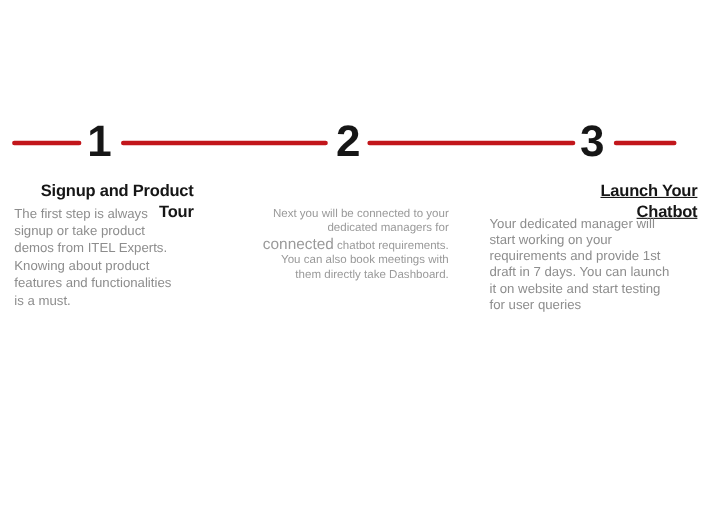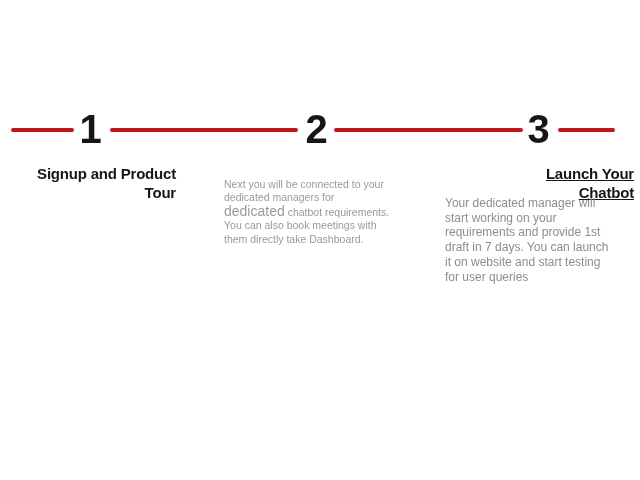--- a/index.html
+++ b/index.html
@@ -25,21 +25,21 @@
   }
   .title1{left:10px;width:166px;}
   .title2{left:225px;width:182px;}
   .title3{left:452px;width:182px;text-decoration:underline;}
   .step-body{white-space:pre-line;position:absolute;margin:0;}
   .body1{
     left:13px;width:172px;top:187px;text-align:left;
     font-size:12px;line-height:15.7px;color:var(--body-gray,#8d8d8d);
   }
   .body2{
-    left:224px;width:184px;top:178px;text-align:left;
+    left:224px;width:184px;top:188px;text-align:right;
     font-size:10.5px;line-height:13.4px;color:var(--body-gray-light,#9a9a9a);
   }
   .body2 .highlight{font-size:14px;color:var(--body-gray-light,#9a9a9a);}
   .body3{
     left:445px;width:196px;top:196px;text-align:left;
     font-size:12px;line-height:14.7px;color:var(--body-gray,#8d8d8d);
   }
 </style>
 </head>
 <body>
@@ -53,24 +53,30 @@
 
   <div class="step-num num1">1</div>
   <div class="step-num num2">2</div>
   <div class="step-num num3">3</div>
 
   <h3 class="step-title title1">Signup and Product
 Tour</h3>
   <h3 class="step-title title3">Launch Your
 Chatbot</h3>
 
+  <p class="step-body body1">The first step is always
+signup or take product
+demos from ITEL Experts.
+Knowing about product
+features and functionalities
+is a must.</p>
 
   <p class="step-body body2"><span>Next you will be connected to your
 dedicated managers for
-</span><span class="highlight">dedicated</span><span> chatbot requirements.
+</span><span class="highlight">connected</span><span> chatbot requirements.
 You can also book meetings with
 them directly take Dashboard.</span></p>
 
   <p class="step-body body3">Your dedicated manager will
 start working on your
 requirements and provide 1st
 draft in 7 days. You can launch
 it on website and start testing
 for user queries</p>
 

